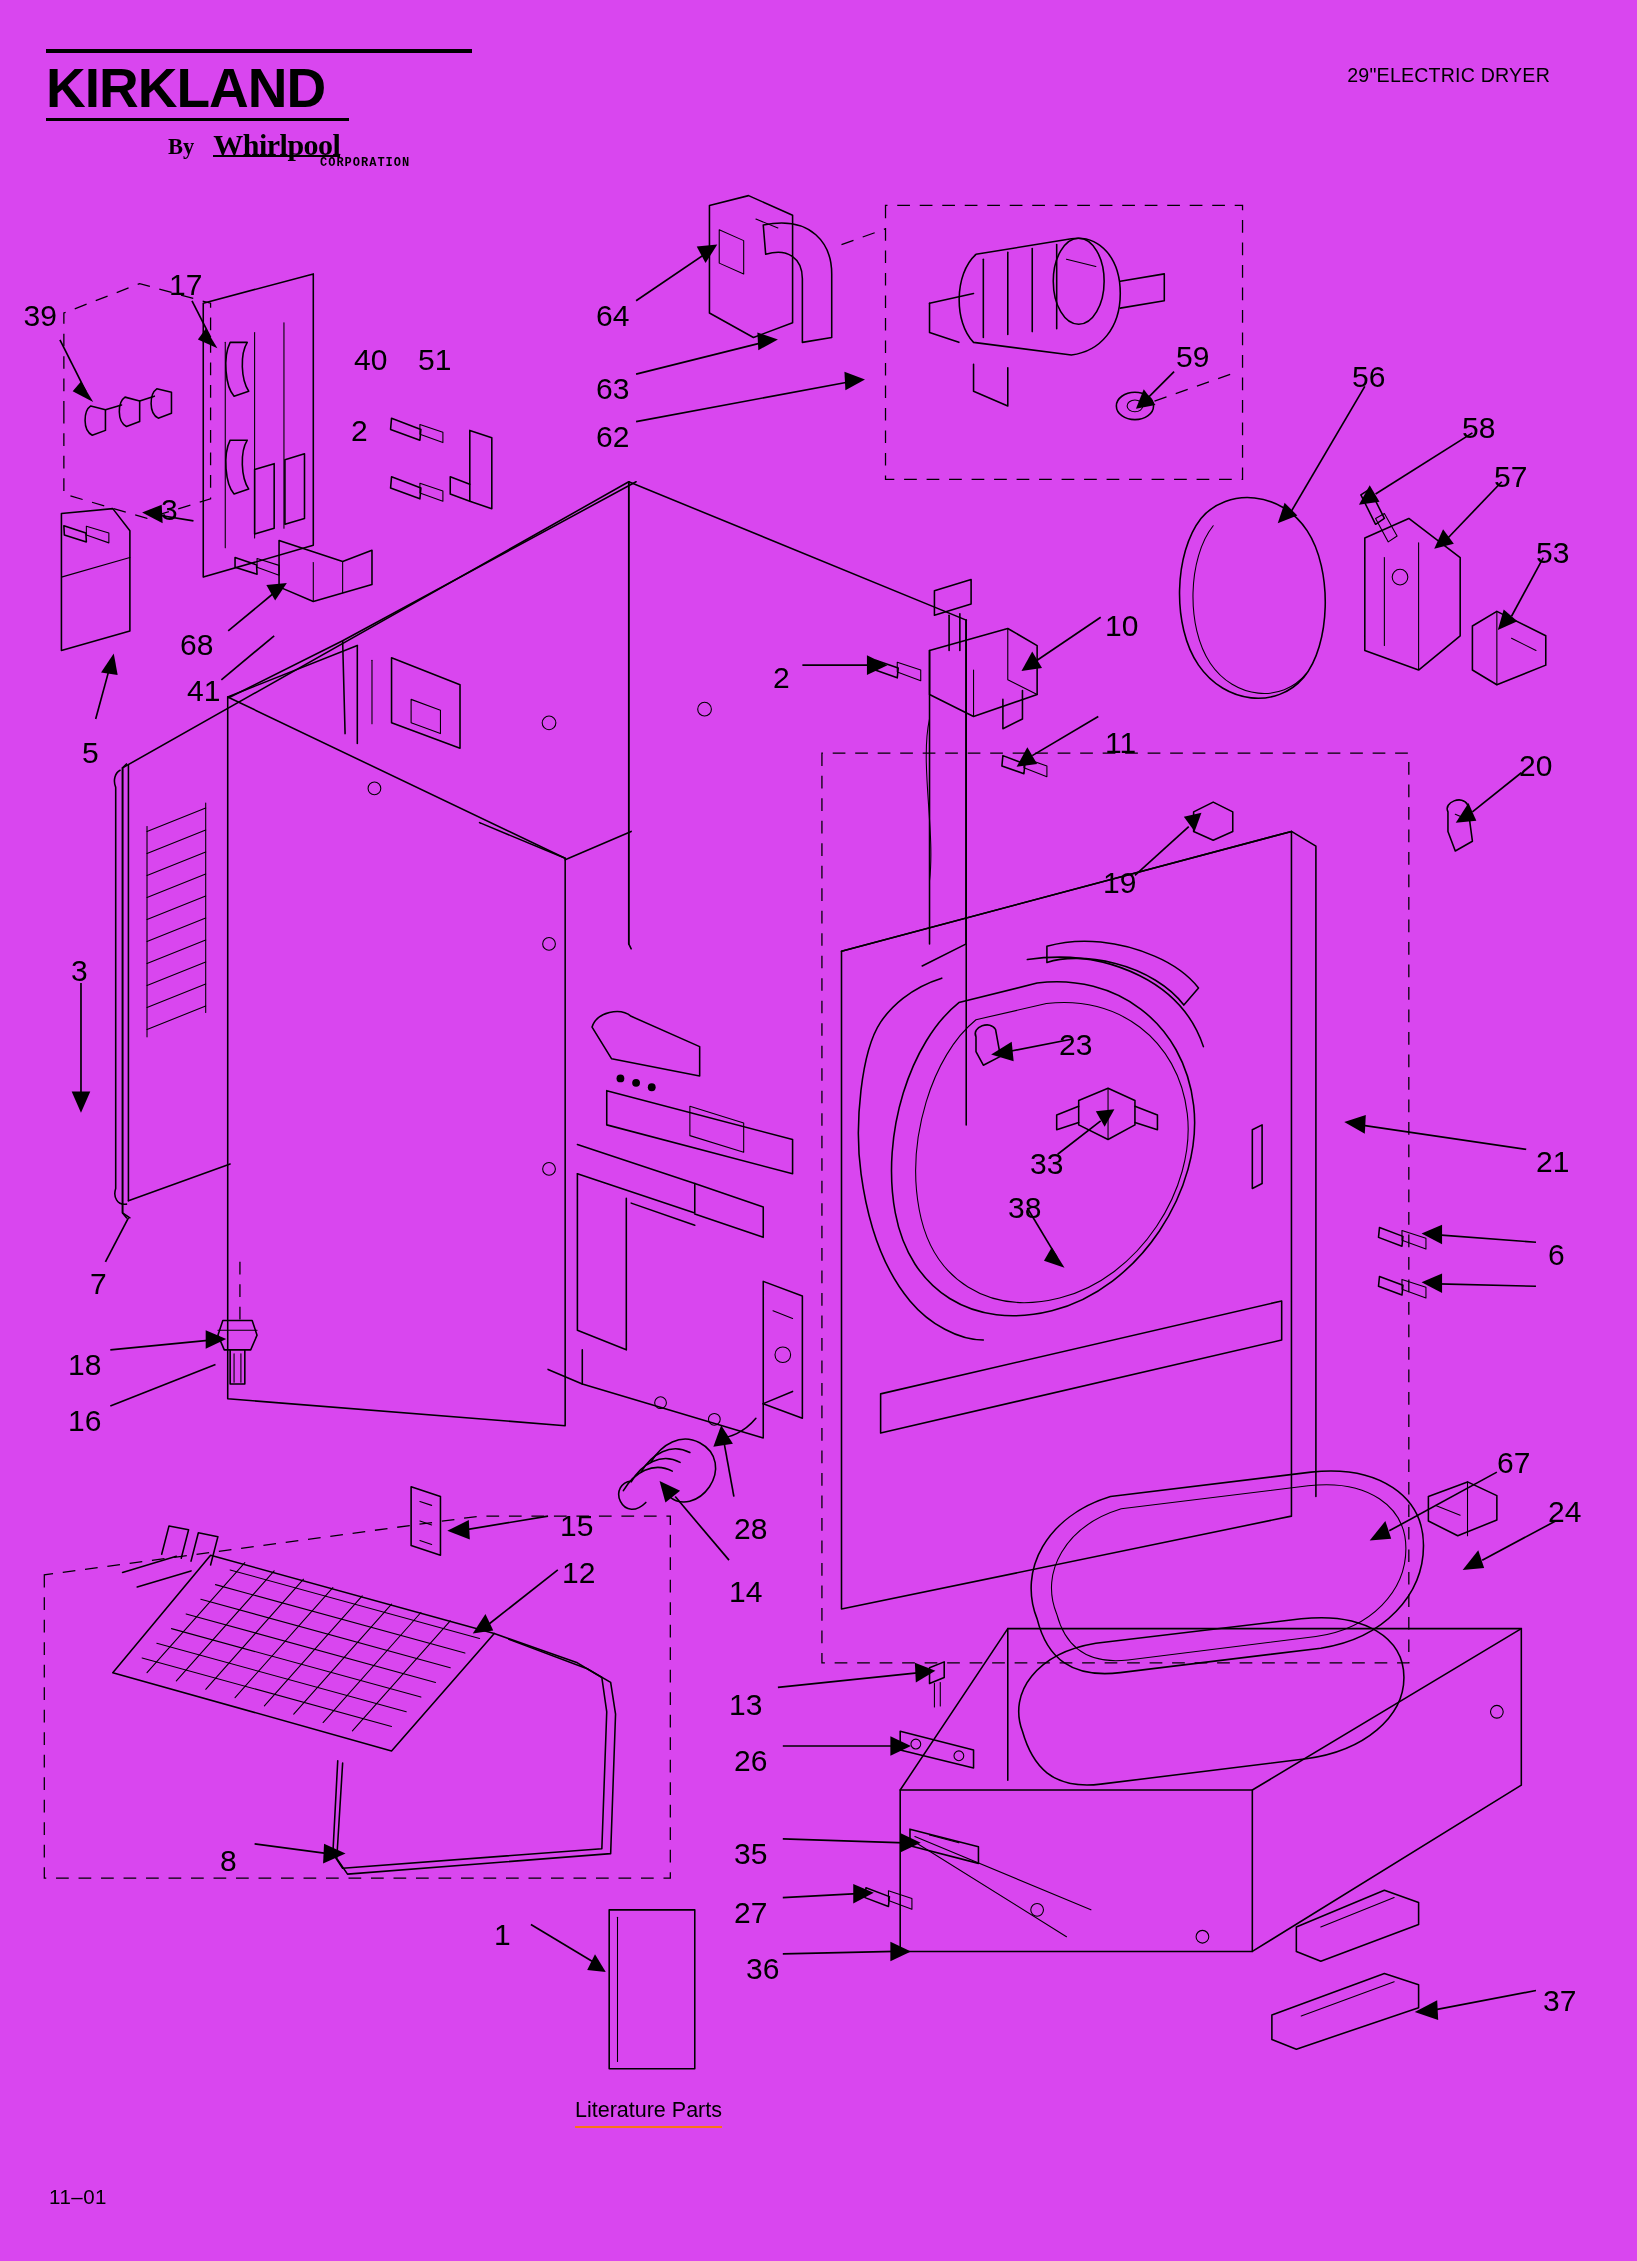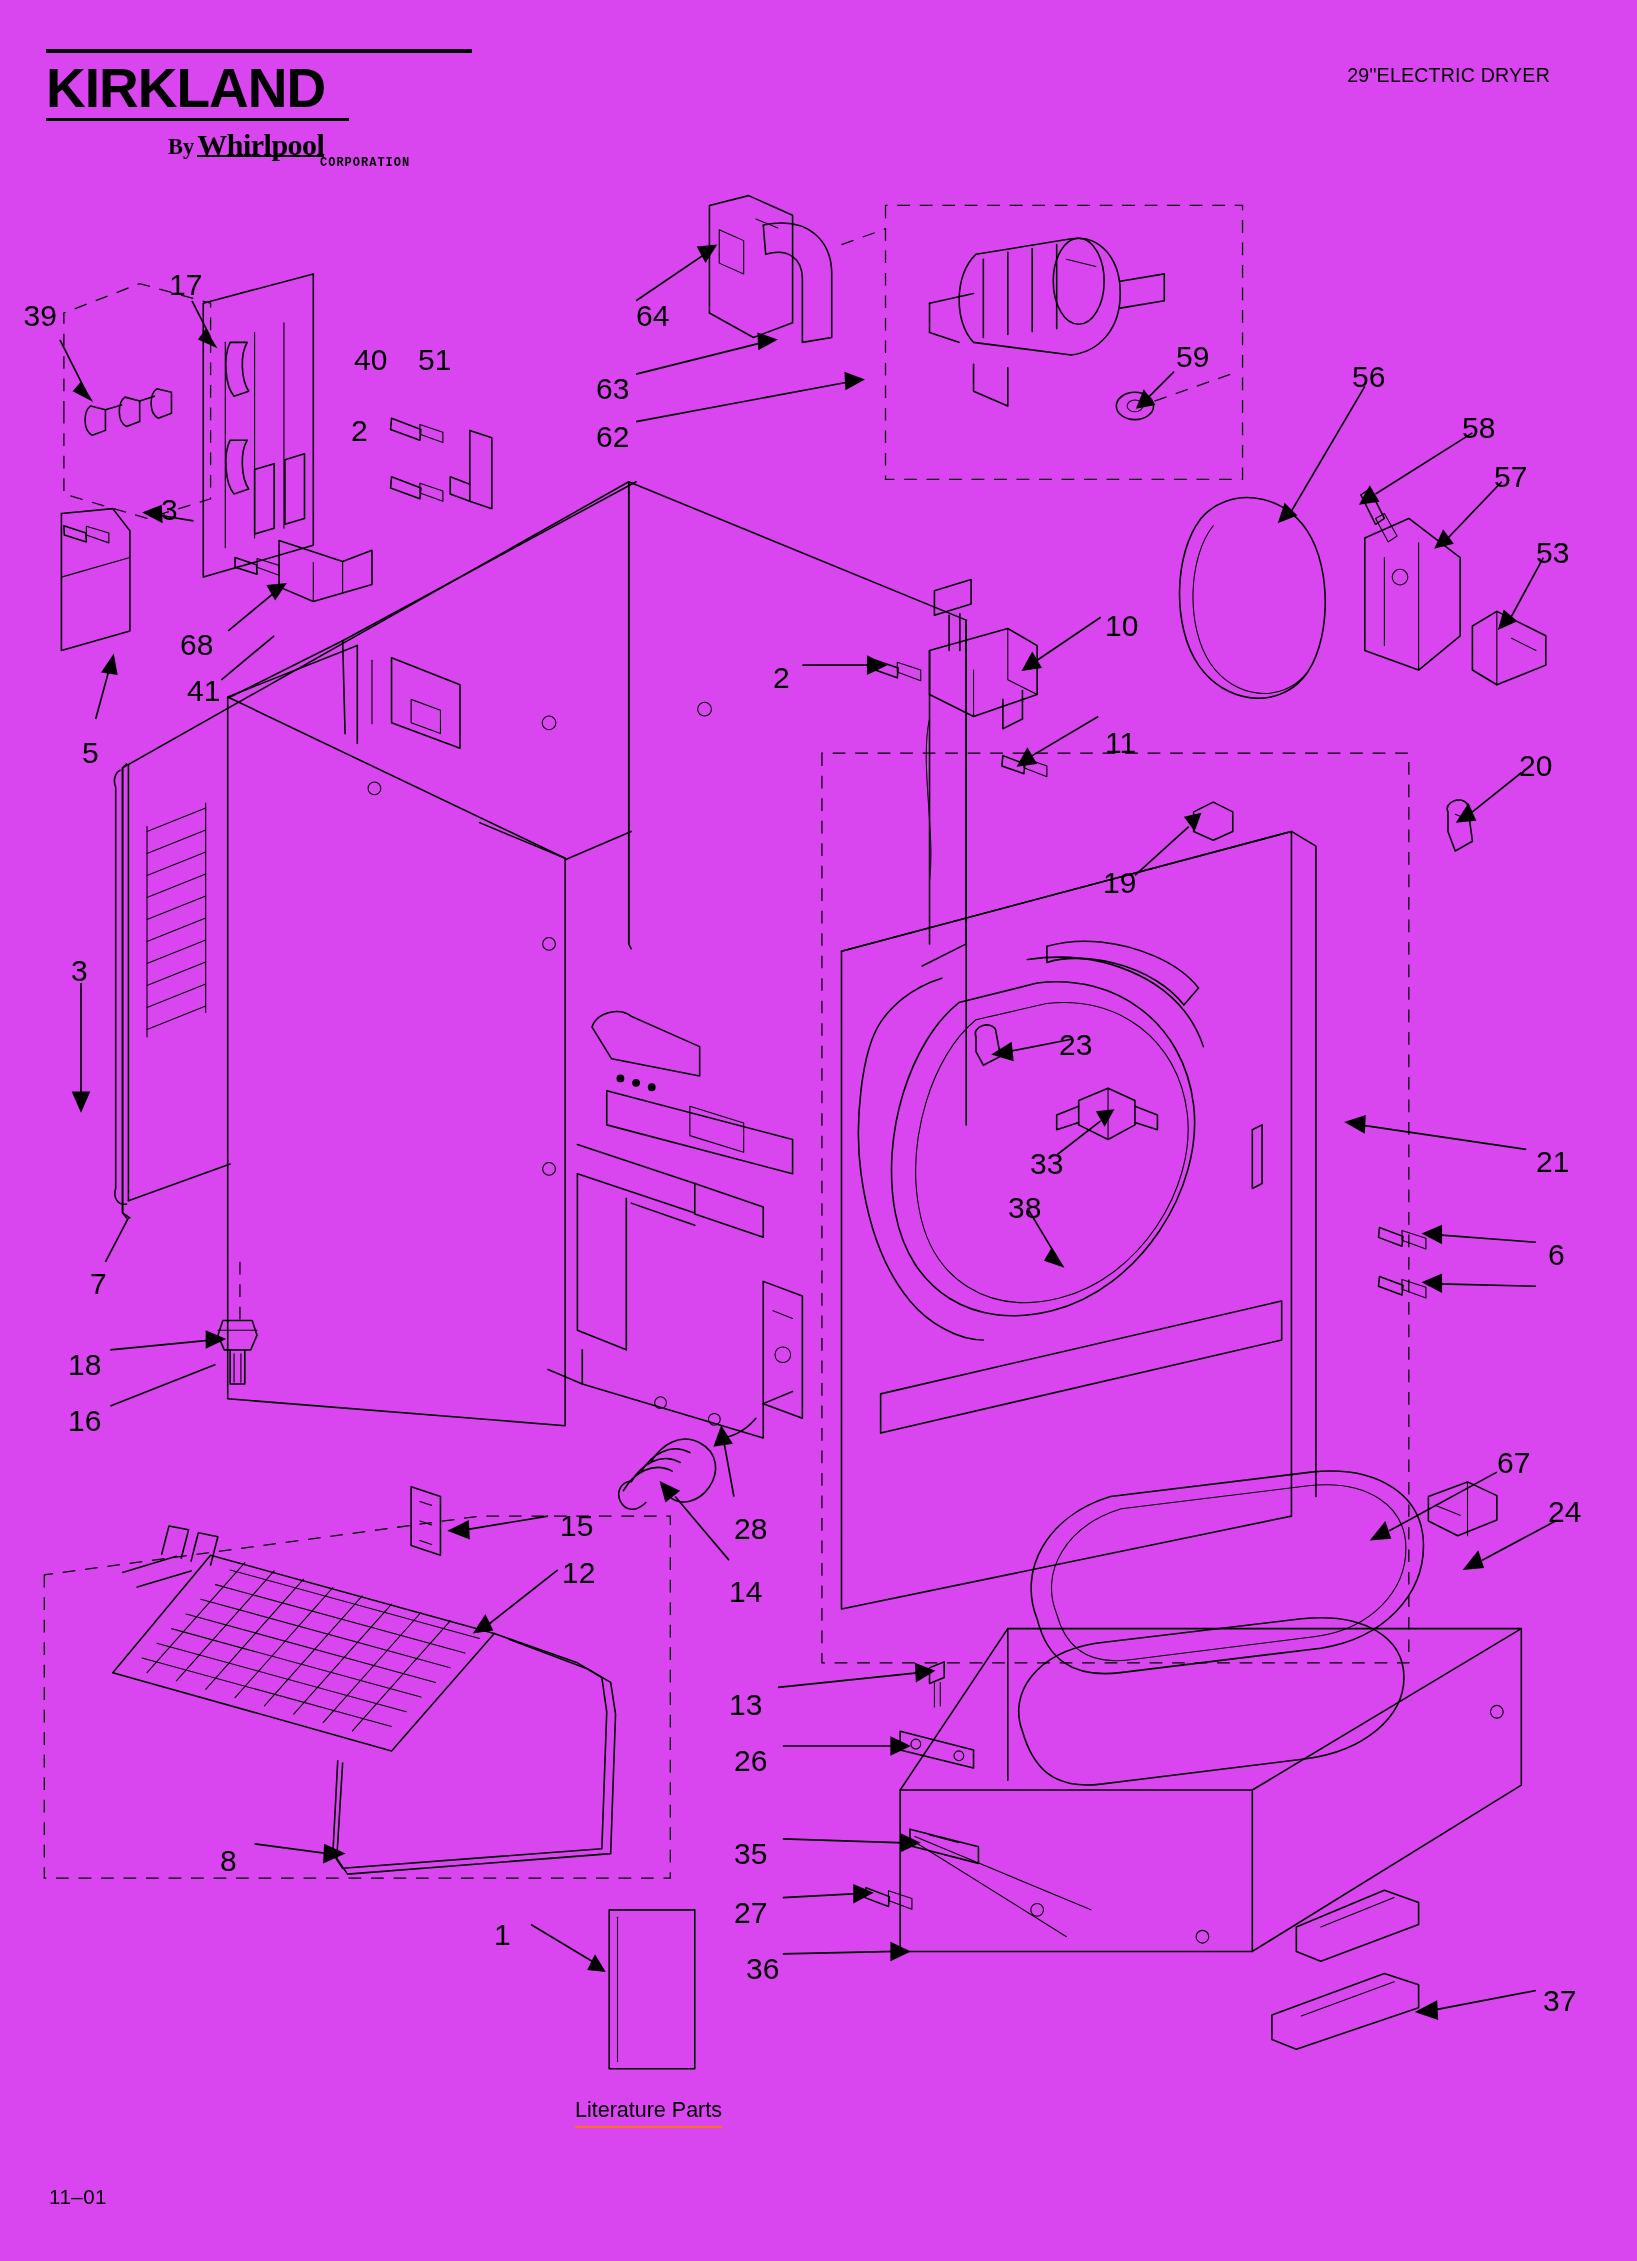--- a/index.html
+++ b/index.html
@@ -52,21 +52,21 @@
     font-family:"Liberation Serif", serif;
     font-style:italic;
     font-size:42px;
     line-height:1;
     margin-top:2.9px;
     margin-left:12.7px;
     color:#000;
   }
   .brand-rule { width:303px; height:3.4px; background:#000; margin-top:2px; }
   .brand-sub { margin-top:8.8px; margin-left:122px; display:flex; align-items:flex-end; }
-  .brand-by { font-family:"Liberation Serif", serif; font-weight:bold; font-size:22.5px; margin-right:3px; }
+  .brand-by { font-family:"Liberation Serif", serif; font-weight:bold; font-size:22.5px; margin-right:19px; }
   .brand-whirlpool {
     font-family:"Liberation Serif", serif;
     font-weight:bold;
     font-size:30px;
     letter-spacing:-0.5px;
     position:relative;
     line-height:1;
   }
   .brand-whirlpool::after {
     content:"";
@@ -505,21 +505,21 @@
       <div class="abs num" style="left: 418px; top: 345px;">51</div>
       <div class="abs num" style="left: 351px; top: 416px;">2</div>
       <div class="abs num" style="left: 161px; top: 495px;">3</div>
       <div class="abs num" style="left: 180px; top: 630px;">68</div>
       <div class="abs num" style="left: 187px; top: 676px;">41</div>
       <div class="abs num" style="left: 82px; top: 738px;">5</div>
       <div class="abs num" style="left: 71px; top: 956px;">3</div>
       <div class="abs num" style="left: 90px; top: 1269px;">7</div>
       <div class="abs num" style="left: 68px; top: 1350px;">18</div>
       <div class="abs num" style="left: 68px; top: 1406px;">16</div>
-      <div class="abs num" style="left: 596px; top: 301px; margin-left: 40px;">64</div>
+      <div class="abs num" style="left: 596px; top: 301px;">64</div>
       <div class="abs num" style="left: 596px; top: 374px;">63</div>
       <div class="abs num" style="left: 596px; top: 422px;">62</div>
       <div class="abs num" style="left: 1176px; top: 342px;">59</div>
       <div class="abs num" style="left: 1352px; top: 362px;">56</div>
       <div class="abs num" style="left: 1462px; top: 413px;">58</div>
       <div class="abs num" style="left: 1494px; top: 462px;">57</div>
       <div class="abs num" style="left: 1536px; top: 538px; text-align: center;">53</div>
       <div class="abs num" style="left: 773px; top: 663px;">2</div>
       <div class="abs num" style="left: 1105px; top: 611px;">10</div>
       <div class="abs num" style="left: 1105px; top: 704px; margin-top: 24px;">11</div>

